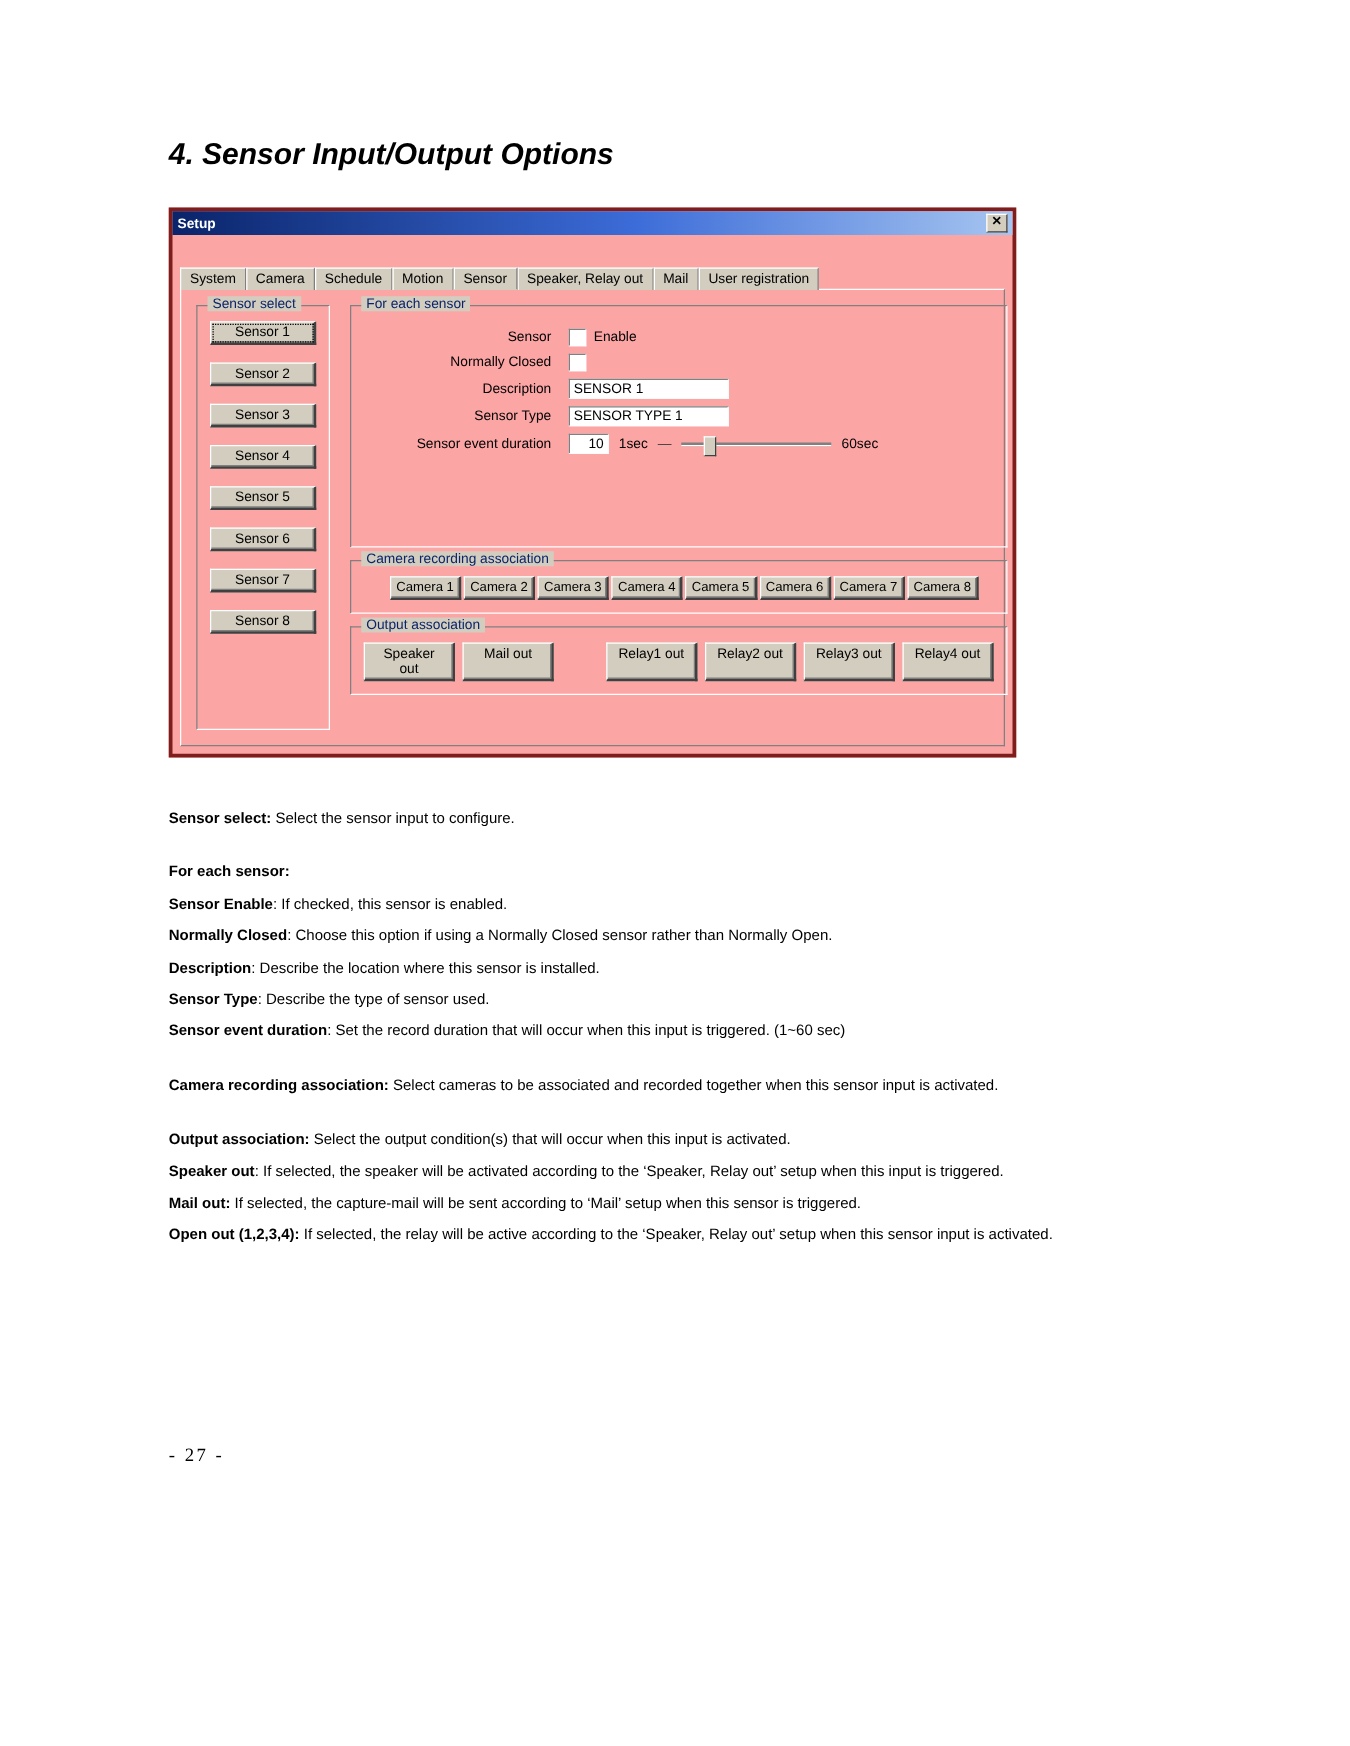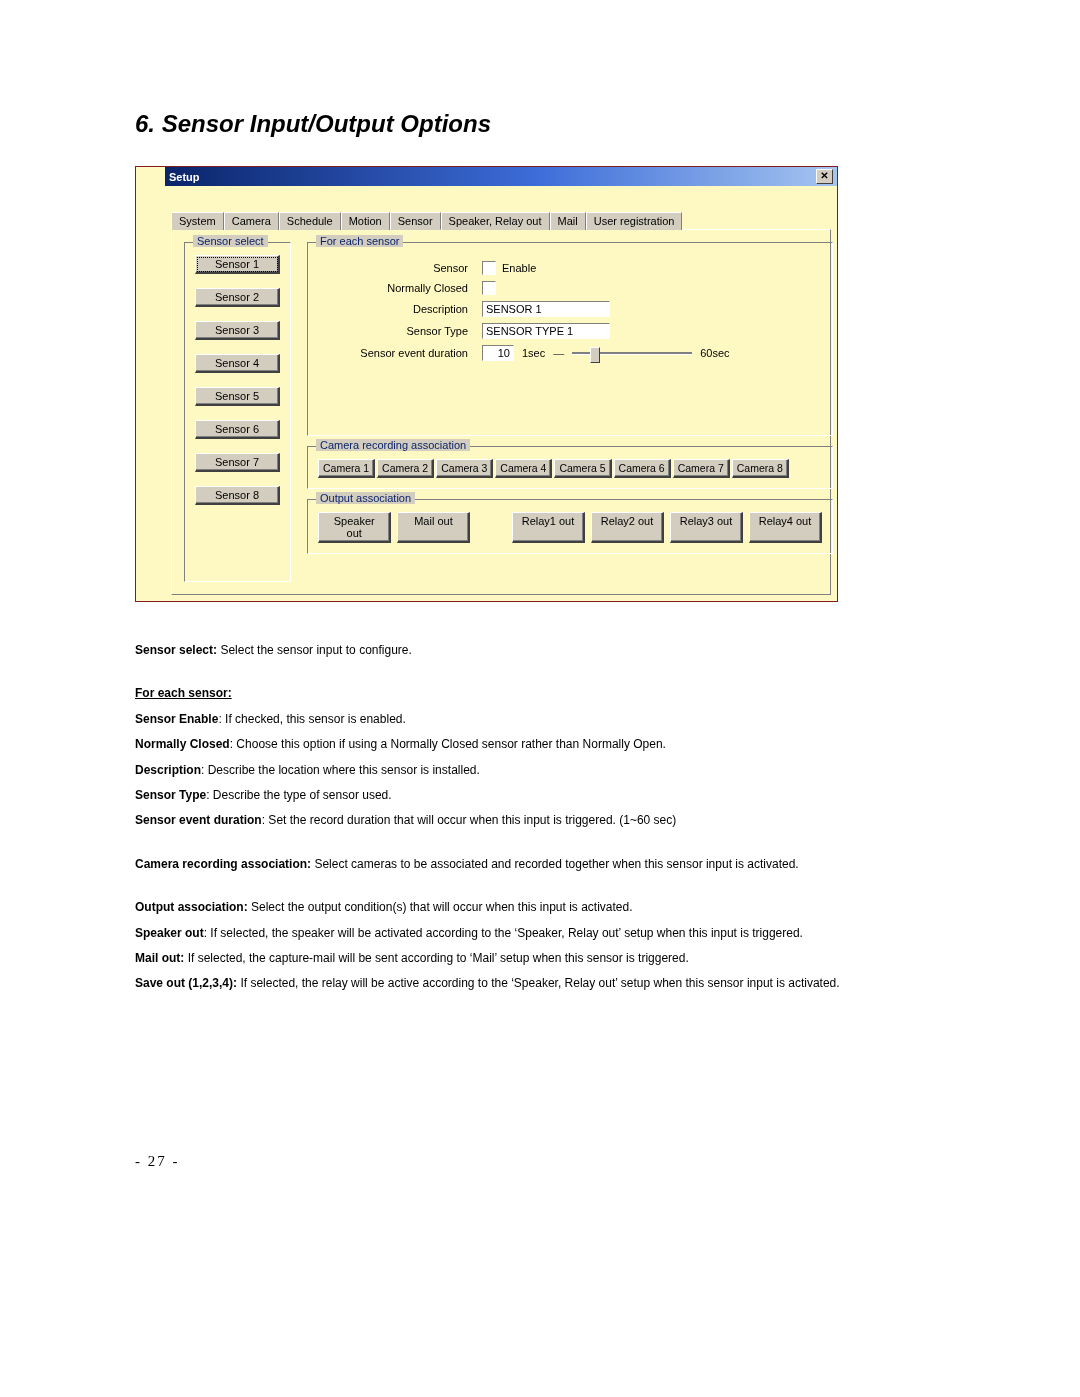--- a/index.html
+++ b/index.html
@@ -17,26 +17,25 @@
   .heading {
     font-style: italic;
     font-weight: bold;
     font-size: 24px;
     margin: 0 0 28px 0;
   }
 
   
   .dialog {
     width: 672px;
-    border: 1px solid #7f1d1d;
+    border: 3px solid #7f1d1d;
     font-family: Tahoma, Arial, sans-serif;
     font-size: 11px;
-    background: #fef9c3;
+    background: #fca5a5;
     margin-bottom: 40px;
-    padding-left: 29px;
   }
   .titlebar {
     background: linear-gradient(to right, #0a246a 0%, #3c6cd8 55%, #a6c5f0 100%);
     color: #fff;
     font-weight: bold;
     font-size: 11px;
     padding: 2px 4px;
     display: flex;
     justify-content: space-between;
     align-items: center;
@@ -156,52 +155,52 @@
     border-bottom:1px solid #fff;
   }
   .slider .thumb {
     position:absolute; left:18px; top:-5px;
     width:8px; height:14px;
     background:#d3cdbf;
     border-top:1px solid #fff; border-left:1px solid #fff;
     border-right:1px solid #404040; border-bottom:1px solid #404040;
   }
 
-  .btnrow { display:flex; gap:2px; flex-wrap: nowrap; }
+  .btnrow { display:flex; gap:2px; flex-wrap: nowrap; margin-left: 21px; }
   .btnrow .wbtn { min-width: 0; padding: 2px 4px; font-size:10.5px; }
 
   .out-row { display:flex; gap:6px; }
   .out-row .spacer { width: 30px; }
 
   .bottombar {
     display:flex; padding: 4px 8px 8px 8px;
   }
   .bottombar .wbtn { min-width: 84px; }
   .bottombar .gap { flex:1; }
 
   
   .body-text { font-size: 12px; line-height: 1.45; }
   .body-text p { margin: 0 0 8px 0; }
   .body-text .bold { font-weight: bold; }
-  .body-text .uline { text-decoration: underline; font-weight:bold; }
+  .body-text .uline { font-weight:bold; }
   .spacer-p { height: 18px; }
 
   .pagenum {
     text-align:left;
     font-family: "Times New Roman", serif;
     font-size: 15px;
     margin-top: 160px;
     letter-spacing: 2px;
   }
 </style>
 </head>
 <body>
 
 <div class="page">
-  <h2 class="heading">6. Sensor Input/Output Options</h2>
+  <h2 class="heading">4. Sensor Input/Output Options</h2>
 
   <div class="dialog">
     <div class="titlebar">
       <span>Setup</span>
       <span class="close-btn">✕</span>
     </div>
 
     <div class="tabstrip">
       <div class="tab">System</div>
       <div class="tab">Camera</div>
@@ -302,17 +301,17 @@
     <p><span class="bold">Normally Closed</span><span>: Choose this option if using a Normally Closed sensor rather than Normally Open.</span></p>
     <p><span class="bold">Description</span><span>: Describe the location where this sensor is installed.</span></p>
     <p><span class="bold">Sensor Type</span><span>: Describe the type of sensor used.</span></p>
     <p><span class="bold">Sensor event duration</span><span>: Set the record duration that will occur when this input is triggered. (1~60 sec)</span></p>
     <div class="spacer-p"></div>
     <p><span class="bold">Camera recording association:</span><span> Select cameras to be associated and recorded together when this sensor input is activated.</span></p>
     <div class="spacer-p"></div>
     <p><span class="bold">Output association:</span><span> Select the output condition(s) that will occur when this input is activated.</span></p>
     <p><span class="bold">Speaker out</span><span>: If selected, the speaker will be activated according to the ‘Speaker, Relay out’ setup when this input is triggered.</span></p>
     <p><span class="bold">Mail out:</span><span> If selected, the capture-mail will be sent according to ‘Mail’ setup when this sensor is triggered.</span></p>
-    <p><span class="bold">Save out (1,2,3,4):</span><span> If selected, the relay will be active according to the ‘Speaker, Relay out’ setup when this sensor input is activated.</span></p>
+    <p><span class="bold">Open out (1,2,3,4):</span><span> If selected, the relay will be active according to the ‘Speaker, Relay out’ setup when this sensor input is activated.</span></p>
   </div>
 
   <div class="pagenum">- 27 -</div>
 </div>
 
 </body></html>

